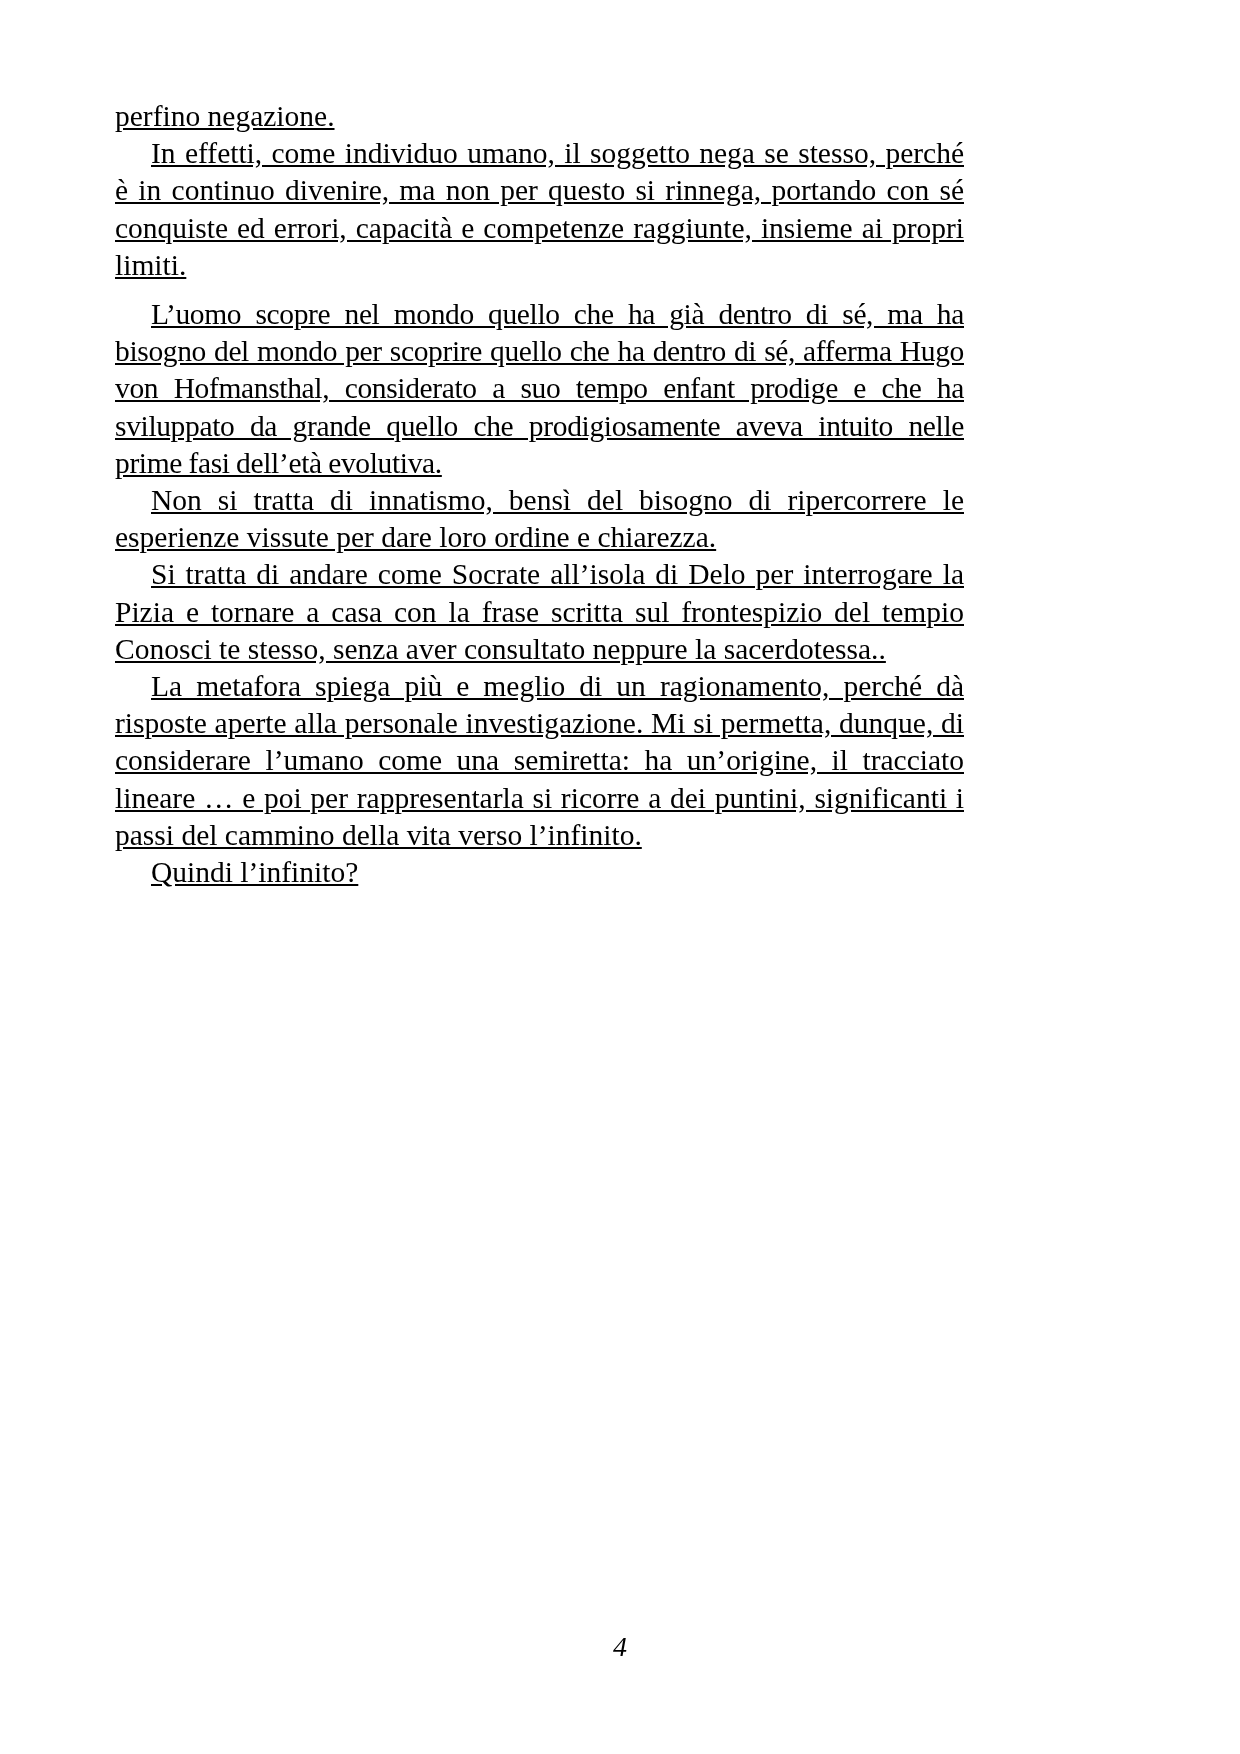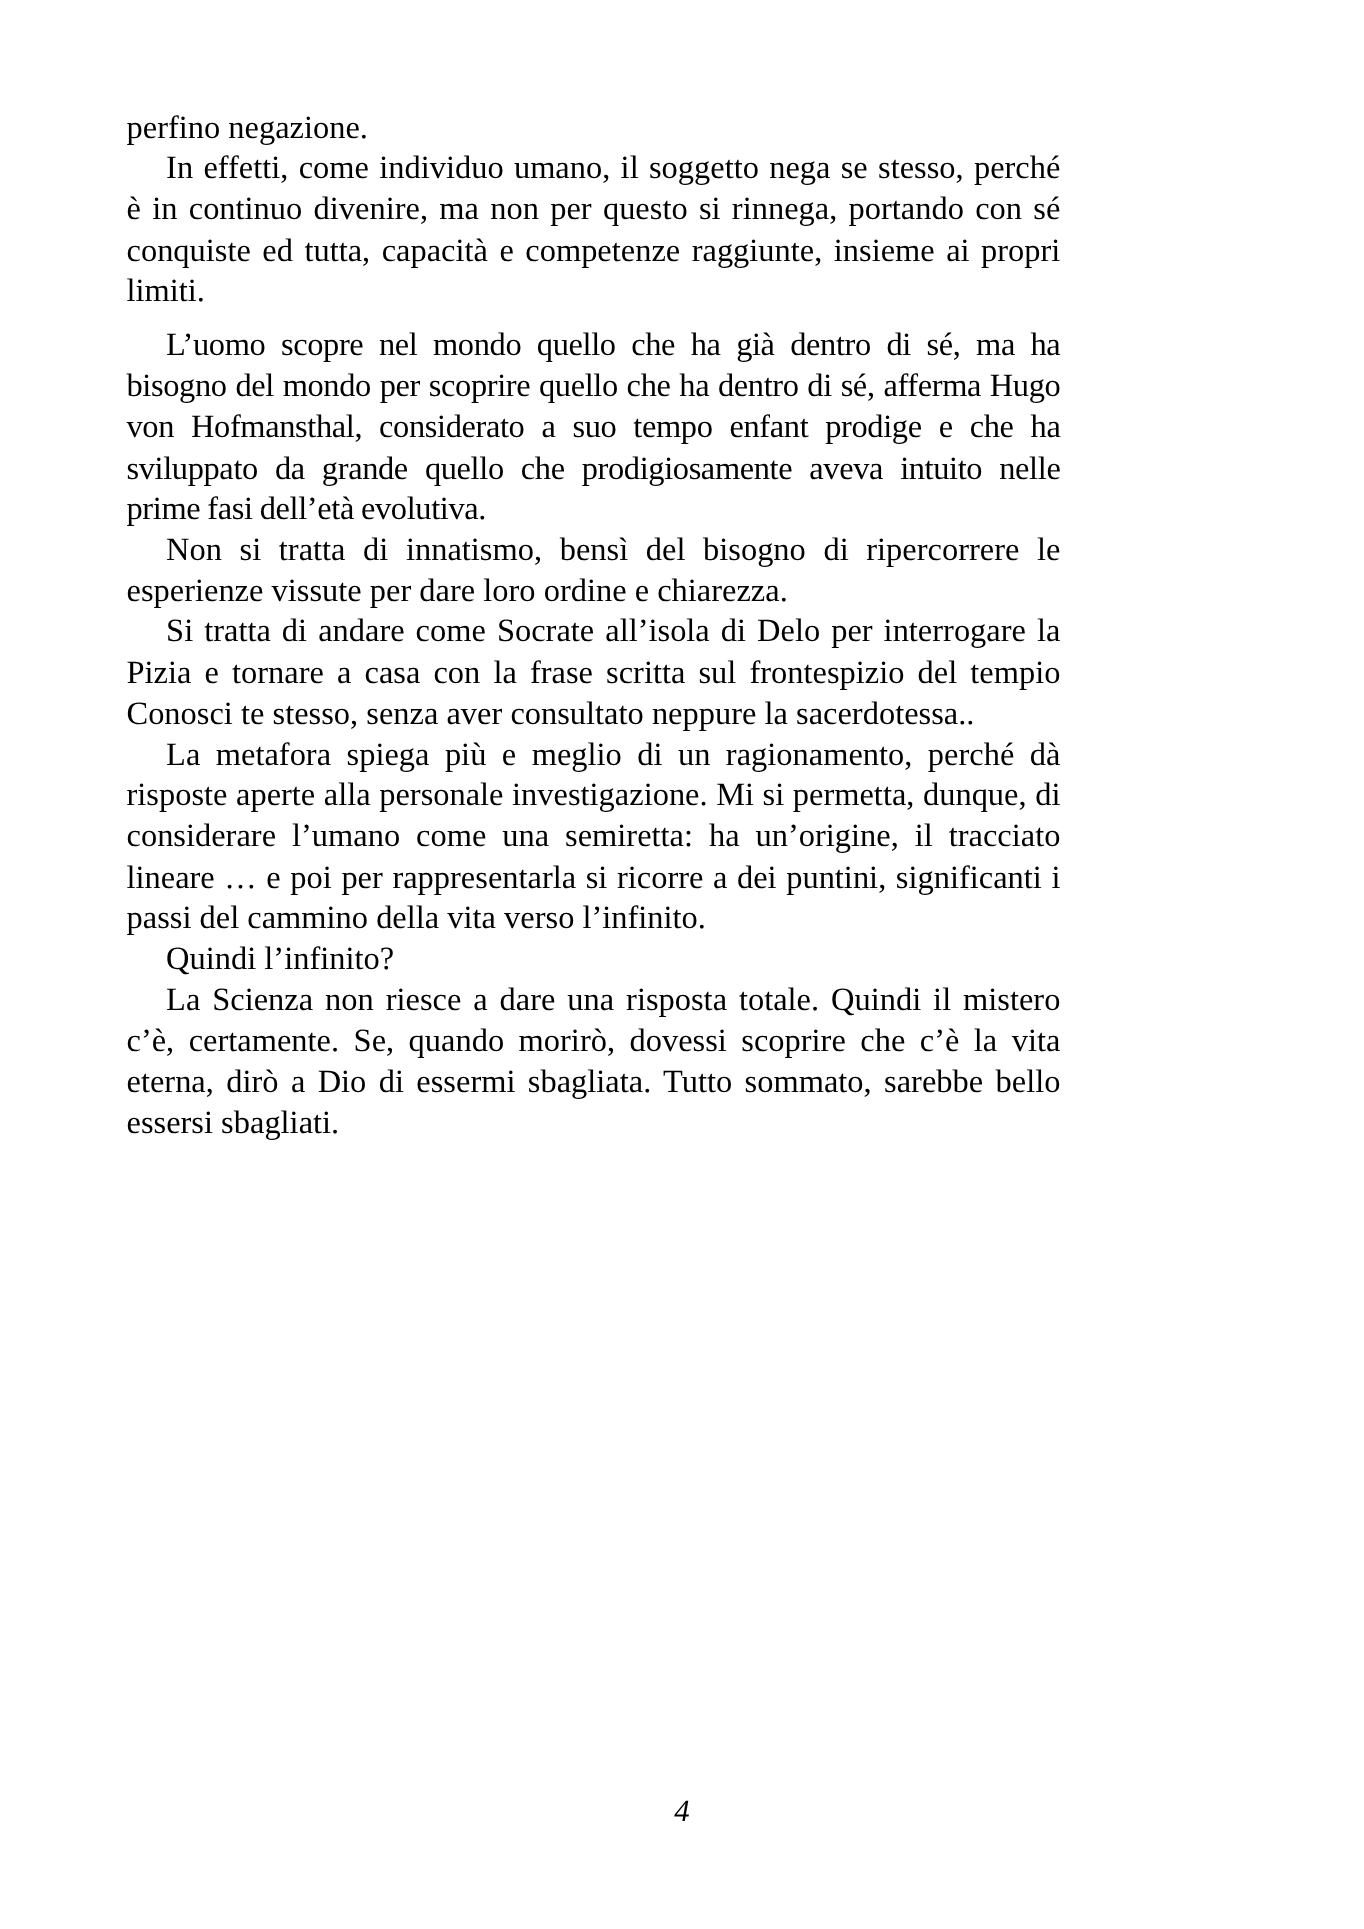--- a/index.html
+++ b/index.html
@@ -28,20 +28,21 @@
     text-justify: inter-word;
     -webkit-hyphens: none;
     hyphens: none;
     word-spacing: 0px;
   }
   
   .para {
     margin: 0;
     text-indent: 36px;
     text-align: justify;
+    text-decoration: underline;
   }
   .para.no-indent {
     text-indent: 0;
   }
   
   .para::after {
     content: "";
     display: inline-block;
     width: 100%;
   }
@@ -68,35 +69,34 @@
 </style>
 </head>
 <body>
 
 <div class="page">
 
   <div class="text-block">
 
     <p class="para no-indent last-ragged">perfino negazione.</p>
 
-    <p class="para last-ragged">In effetti, come individuo umano, il soggetto nega se stesso, perché è in continuo divenire, ma non per questo si rinnega, portando con sé conquiste ed tutta, capacità e competenze raggiunte, insieme ai propri limiti.</p>
+    <p class="para last-ragged">In effetti, come individuo umano, il soggetto nega se stesso, perché è in continuo divenire, ma non per questo si rinnega, portando con sé conquiste ed errori, capacità e competenze raggiunte, insieme ai propri limiti.</p>
 
     <p class="para last-ragged tight">L’uomo scopre nel mondo quello che ha già dentro di sé, ma ha bisogno del mondo per scoprire quello che ha dentro di sé, afferma Hugo von Hofmansthal, considerato a suo tempo enfant prodige e che ha sviluppato da grande quello che prodigiosamente aveva intuito nelle prime fasi dell’età evolutiva.</p>
 
     <p class="para last-ragged">Non si tratta di innatismo, bensì del bisogno di ripercorrere le esperienze vissute per dare loro ordine e chiarezza.</p>
 
 
     <p class="para last-ragged">Si tratta di andare come Socrate all’isola di Delo per interrogare la Pizia  e tornare a casa con la frase scritta sul frontespizio del tempio Conosci te stesso, senza aver consultato neppure la sacerdotessa..</p>
 
 
 
     <p class="para last-ragged">La metafora spiega più e meglio di un ragionamento, perché dà risposte aperte alla personale investigazione. Mi si permetta, dunque, di considerare l’umano come una semiretta: ha un’origine, il tracciato lineare … e poi per rappresentarla si ricorre a dei puntini, significanti i passi del cammino della vita verso l’infinito.</p>
 
     <p class="para last-ragged">Quindi l’infinito?</p>
 
 
-    <p class="para last-ragged">La Scienza non riesce a dare una risposta totale. Quindi il mistero c’è, certamente. Se, quando morirò, dovessi scoprire che c’è la vita eterna, dirò a Dio di essermi sbagliata. Tutto sommato, sarebbe bello essersi sbagliati.</p>
 
   </div>
 
   <div class="page-number">4</div>
 
 </div>
 
 </body></html>

